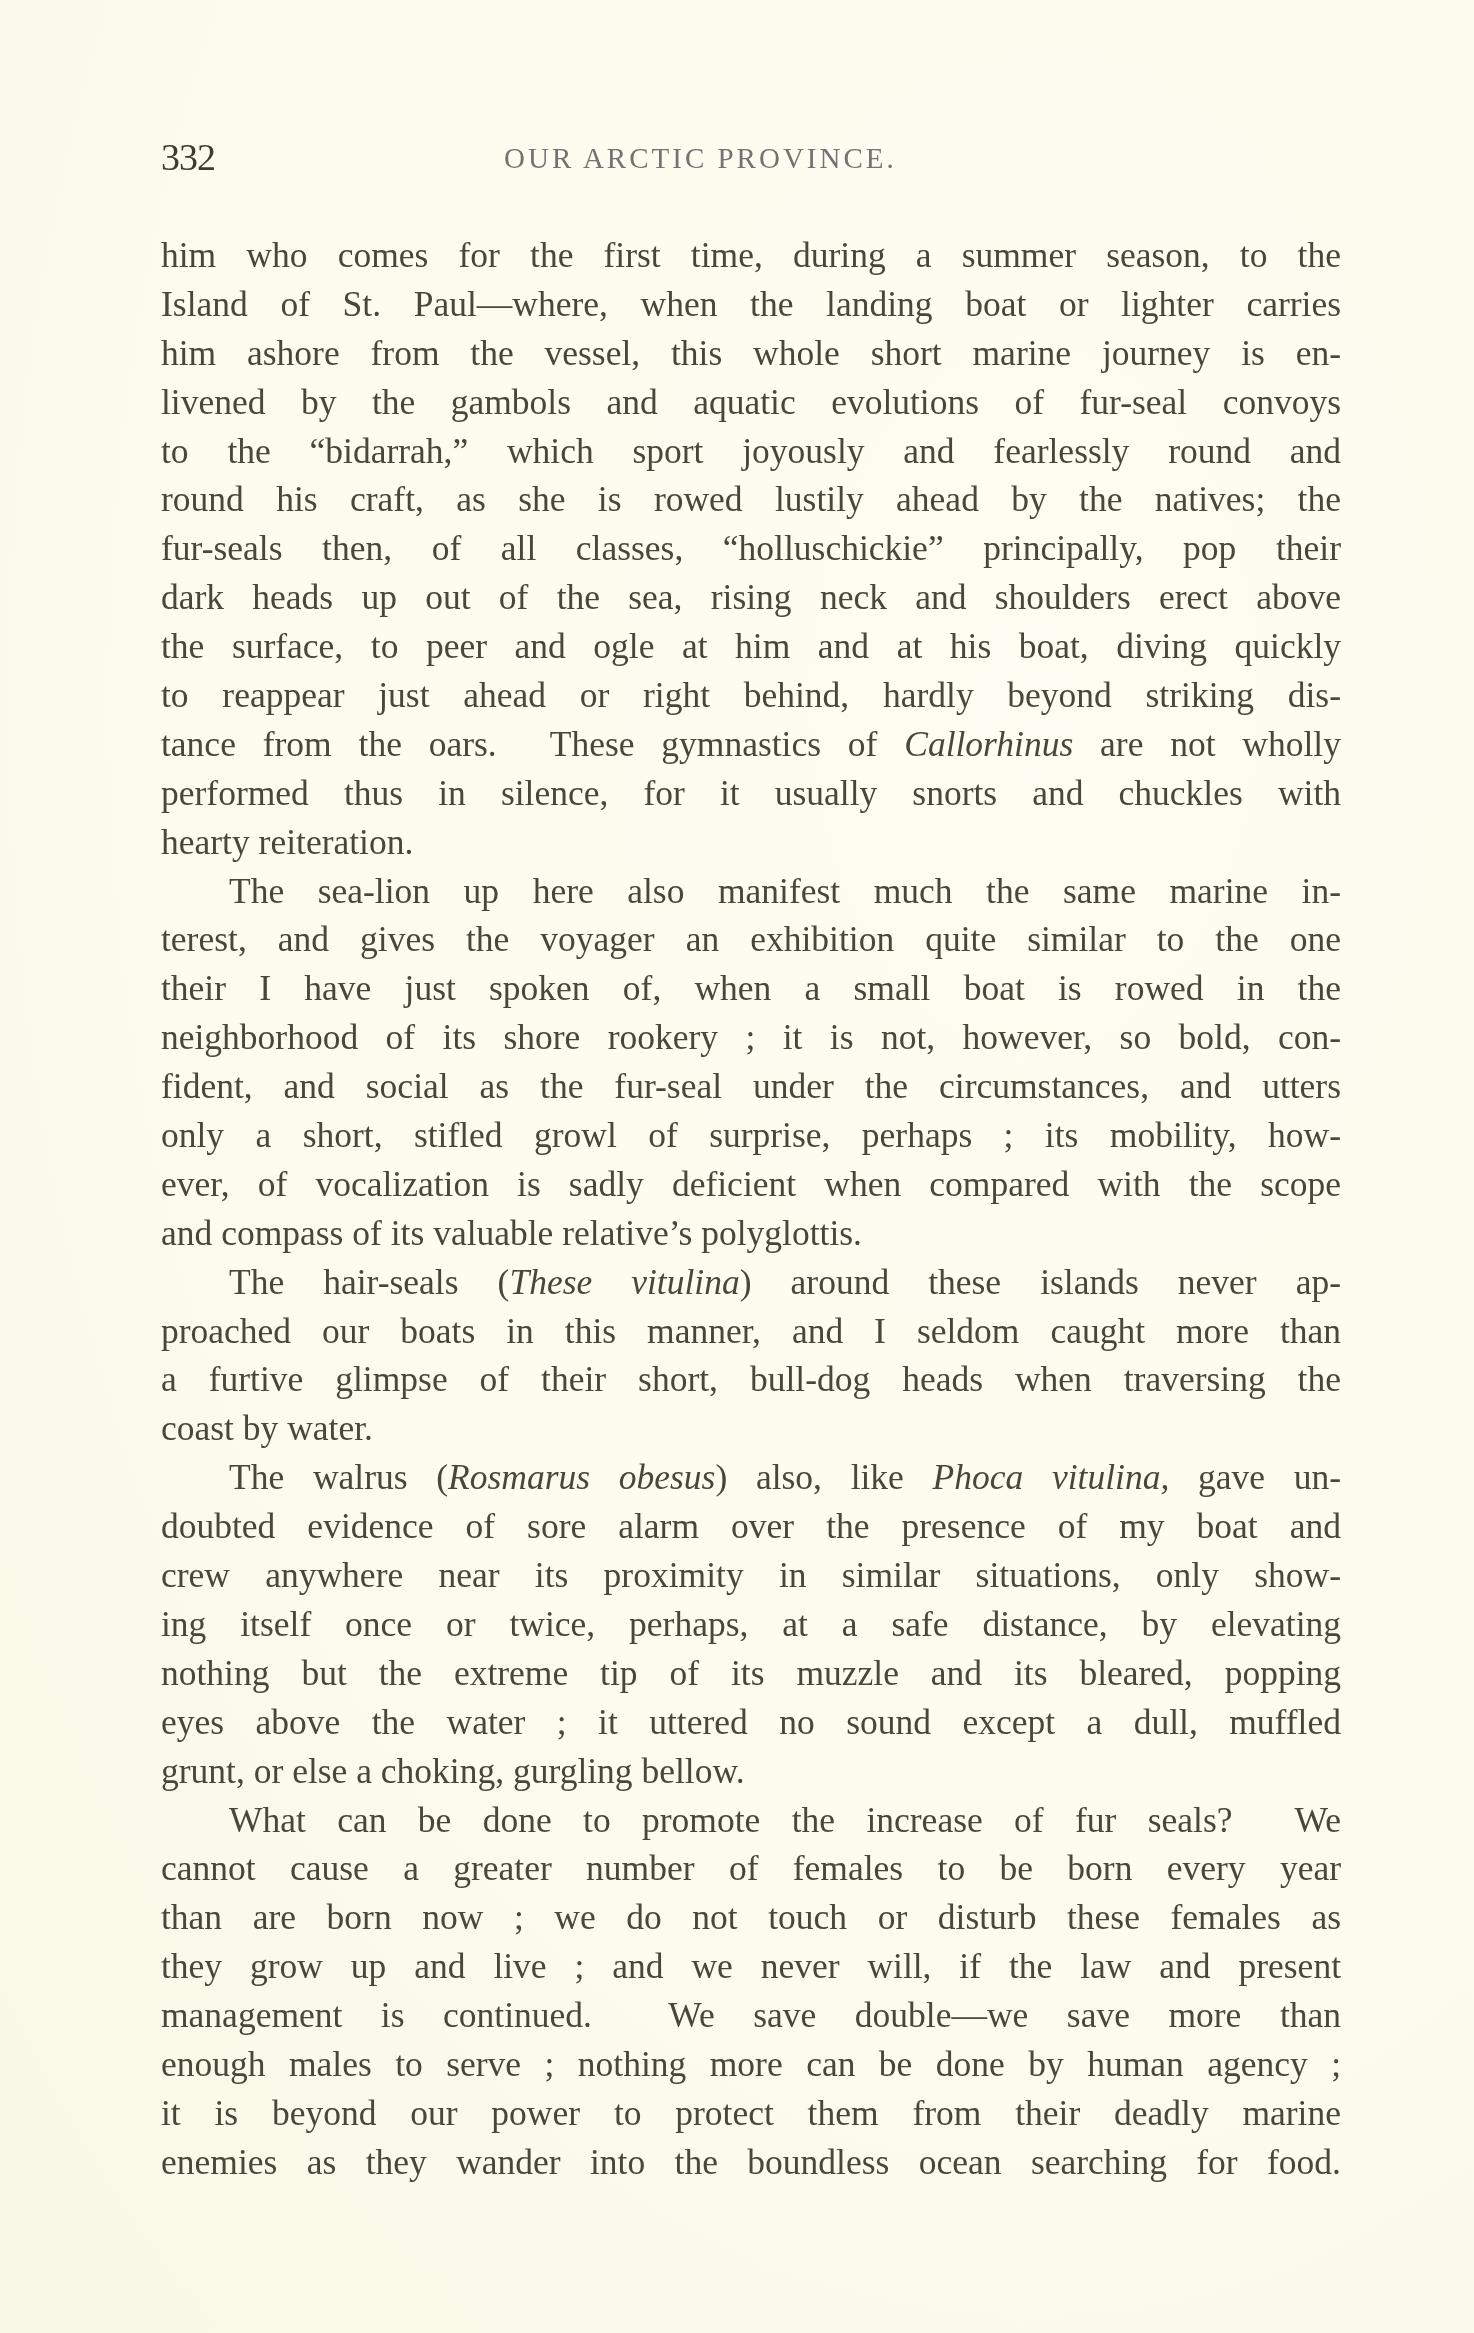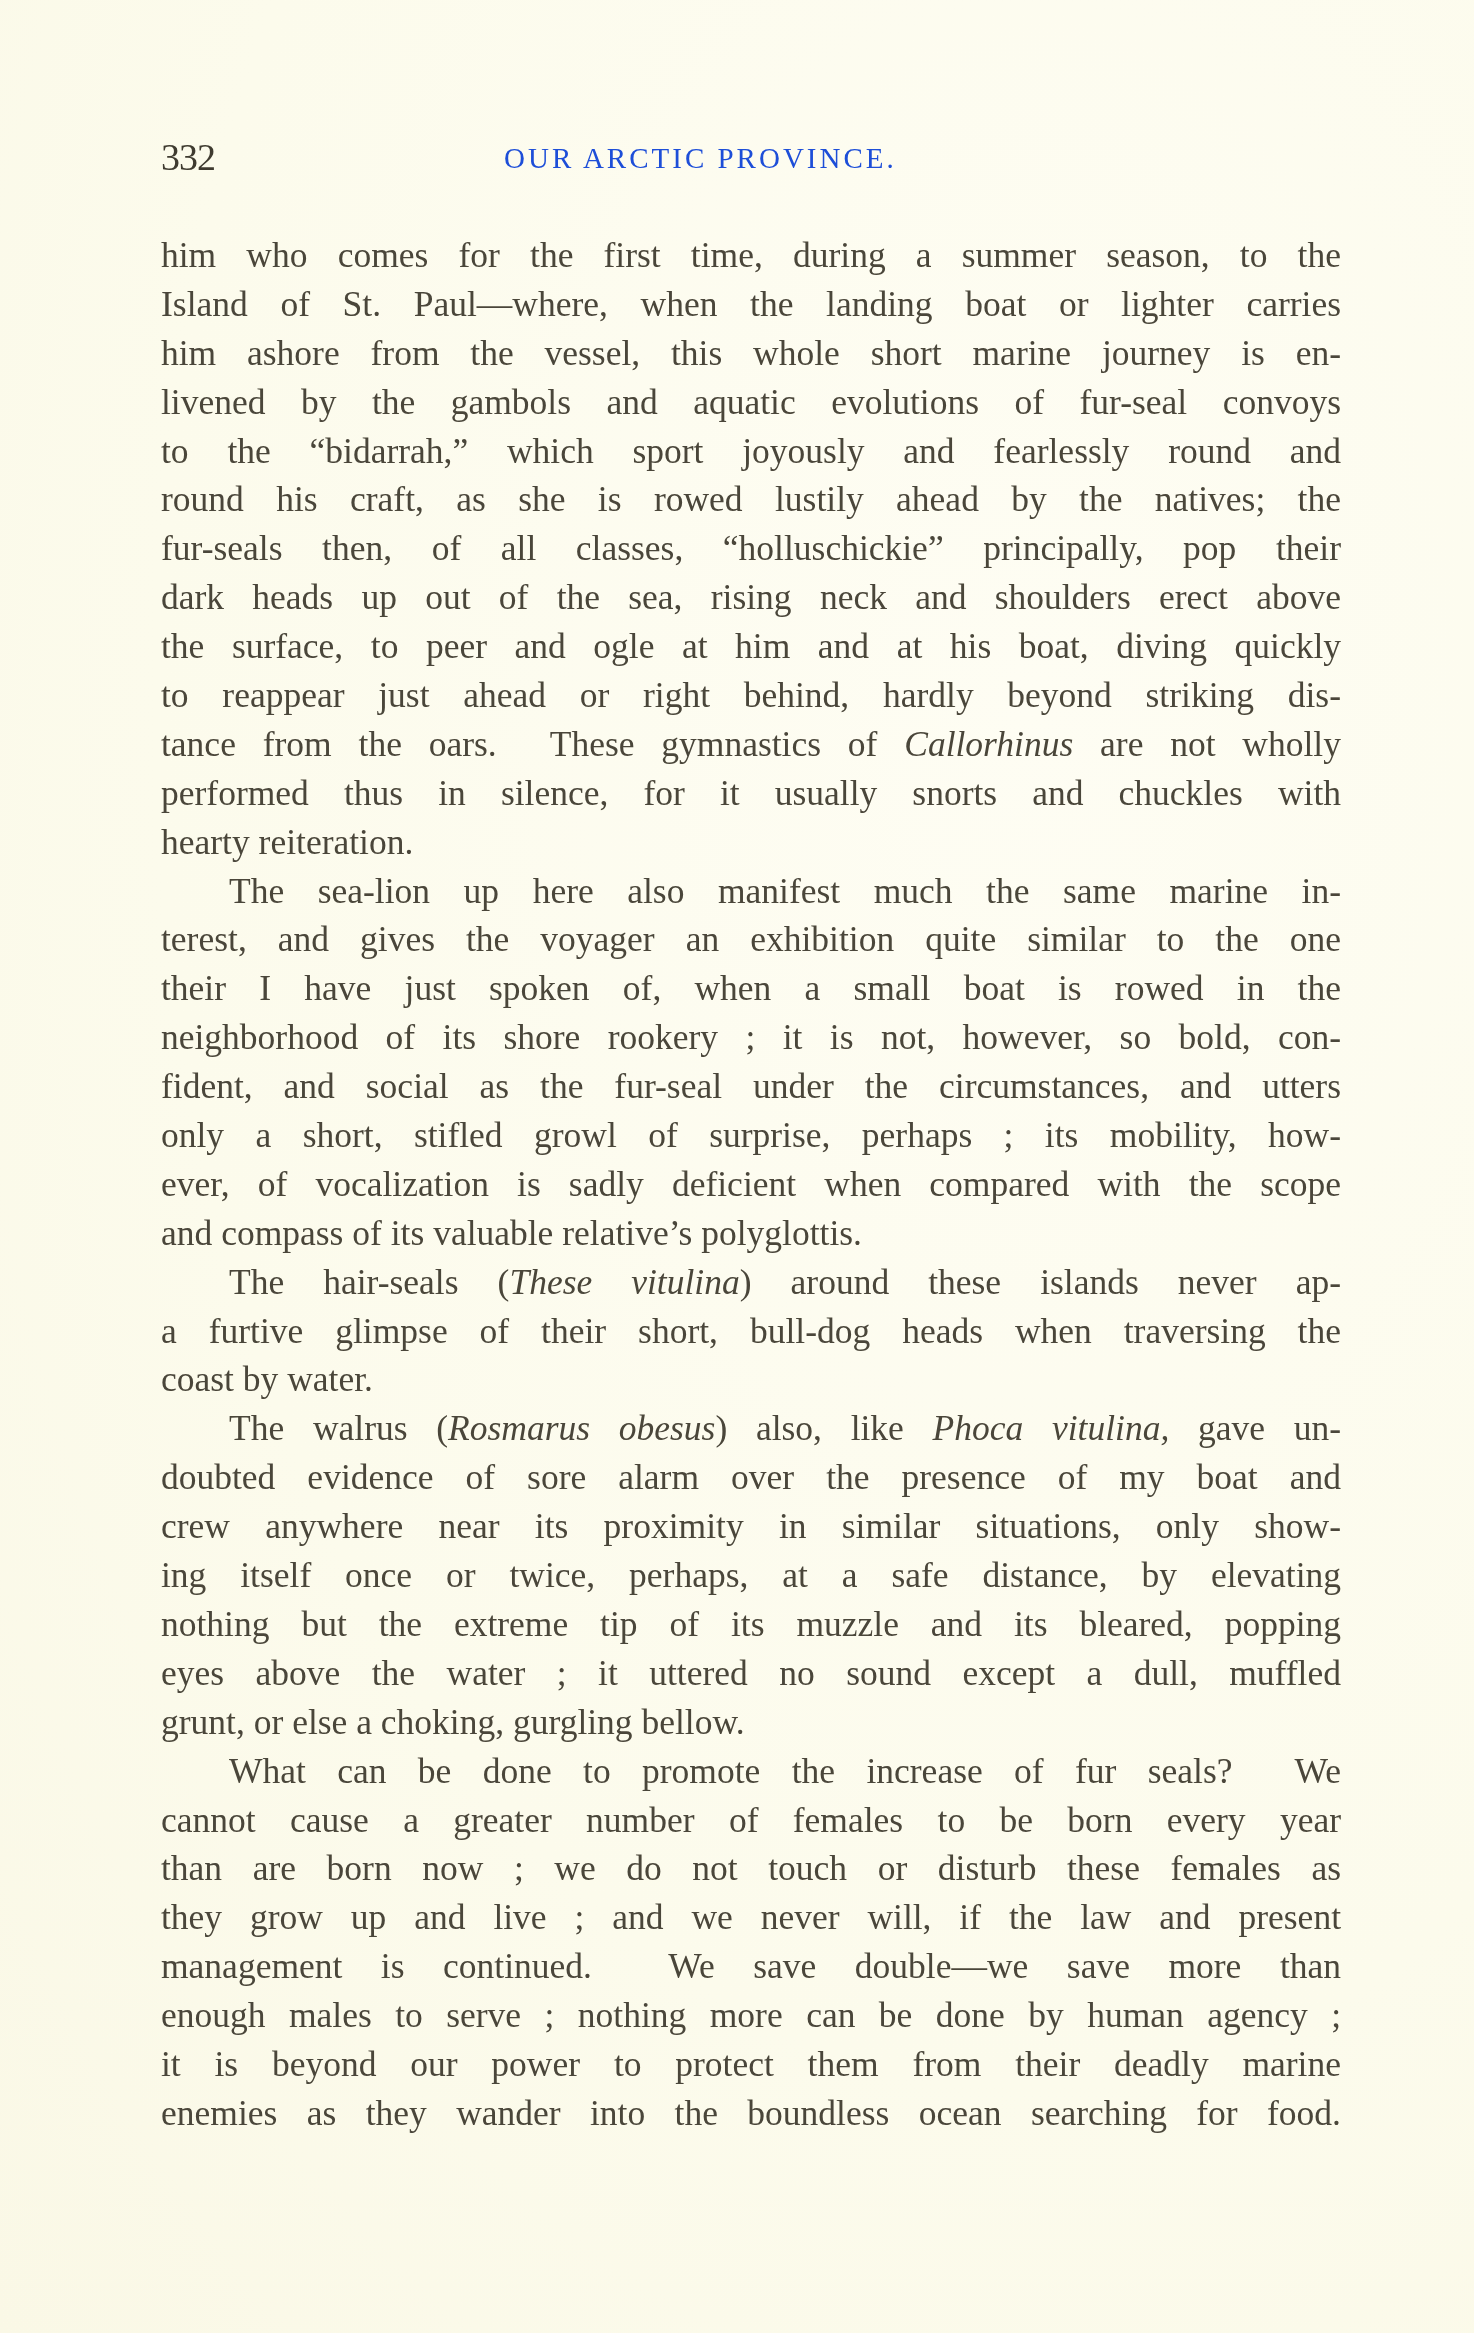--- a/index.html
+++ b/index.html
@@ -43,21 +43,21 @@
     .running-title {
       position: absolute;
       left: 343px;
       top: 4px;
       width: 412px;
       font-family: "Liberation Serif", "DejaVu Serif", serif;
       font-size: 29px;
       line-height: 44px;
       letter-spacing: 3px;
       white-space: nowrap;
-      color: #1d4ed8;
+      color: #737373;
     }
     .body-text {
       position: absolute;
       left: 150px;
       top: 218px;
       width: 1180px;
       margin-top: 13px;
     }
     .line {
       display: block;
@@ -108,20 +108,21 @@
       <div class="line last"><span>hearty reiteration.</span></div>
       <div class="line indent"><span>The sea-lion up here also manifest much the same marine in-</span></div>
       <div class="line"><span>terest, and gives the voyager an exhibition quite similar to the one</span></div>
       <div class="line"><span>their I have just spoken of, when a small boat is rowed in the</span></div>
       <div class="line"><span>neighborhood of its shore rookery ; it is not, however, so bold, con-</span></div>
       <div class="line"><span>fident, and social as the fur-seal under the circumstances, and utters</span></div>
       <div class="line"><span>only a short, stifled growl of surprise, perhaps ; its mobility, how-</span></div>
       <div class="line"><span>ever, of vocalization is sadly deficient when compared with the scope</span></div>
       <div class="line last"><span>and compass of its valuable relative’s polyglottis.</span></div>
       <div class="line indent"><span>The hair-seals (</span><span class="it">These vitulina</span><span>) around these islands never ap-</span></div>
+      <div class="line"><span>proached our boats in this manner, and I seldom caught more than</span></div>
       <div class="line"><span>a furtive glimpse of their short, bull-dog heads when traversing the</span></div>
       <div class="line last"><span>coast by water.</span></div>
       <div class="line indent"><span>The walrus (</span><span class="it">Rosmarus obesus</span><span>) also, like </span><span class="it">Phoca vitulina,</span><span> gave un-</span></div>
       <div class="line"><span>doubted evidence of sore alarm over the presence of my boat and</span></div>
       <div class="line"><span>crew anywhere near its proximity in similar situations, only show-</span></div>
       <div class="line"><span>ing itself once or twice, perhaps, at a safe distance, by elevating</span></div>
       <div class="line"><span>nothing but the extreme tip of its muzzle and its bleared, popping</span></div>
       <div class="line"><span>eyes above the water ; it uttered no sound except a dull, muffled</span></div>
       <div class="line last"><span>grunt, or else a choking, gurgling bellow.</span></div>
       <div class="line indent"><span>What can be done to promote the increase of fur seals?  We</span></div>

